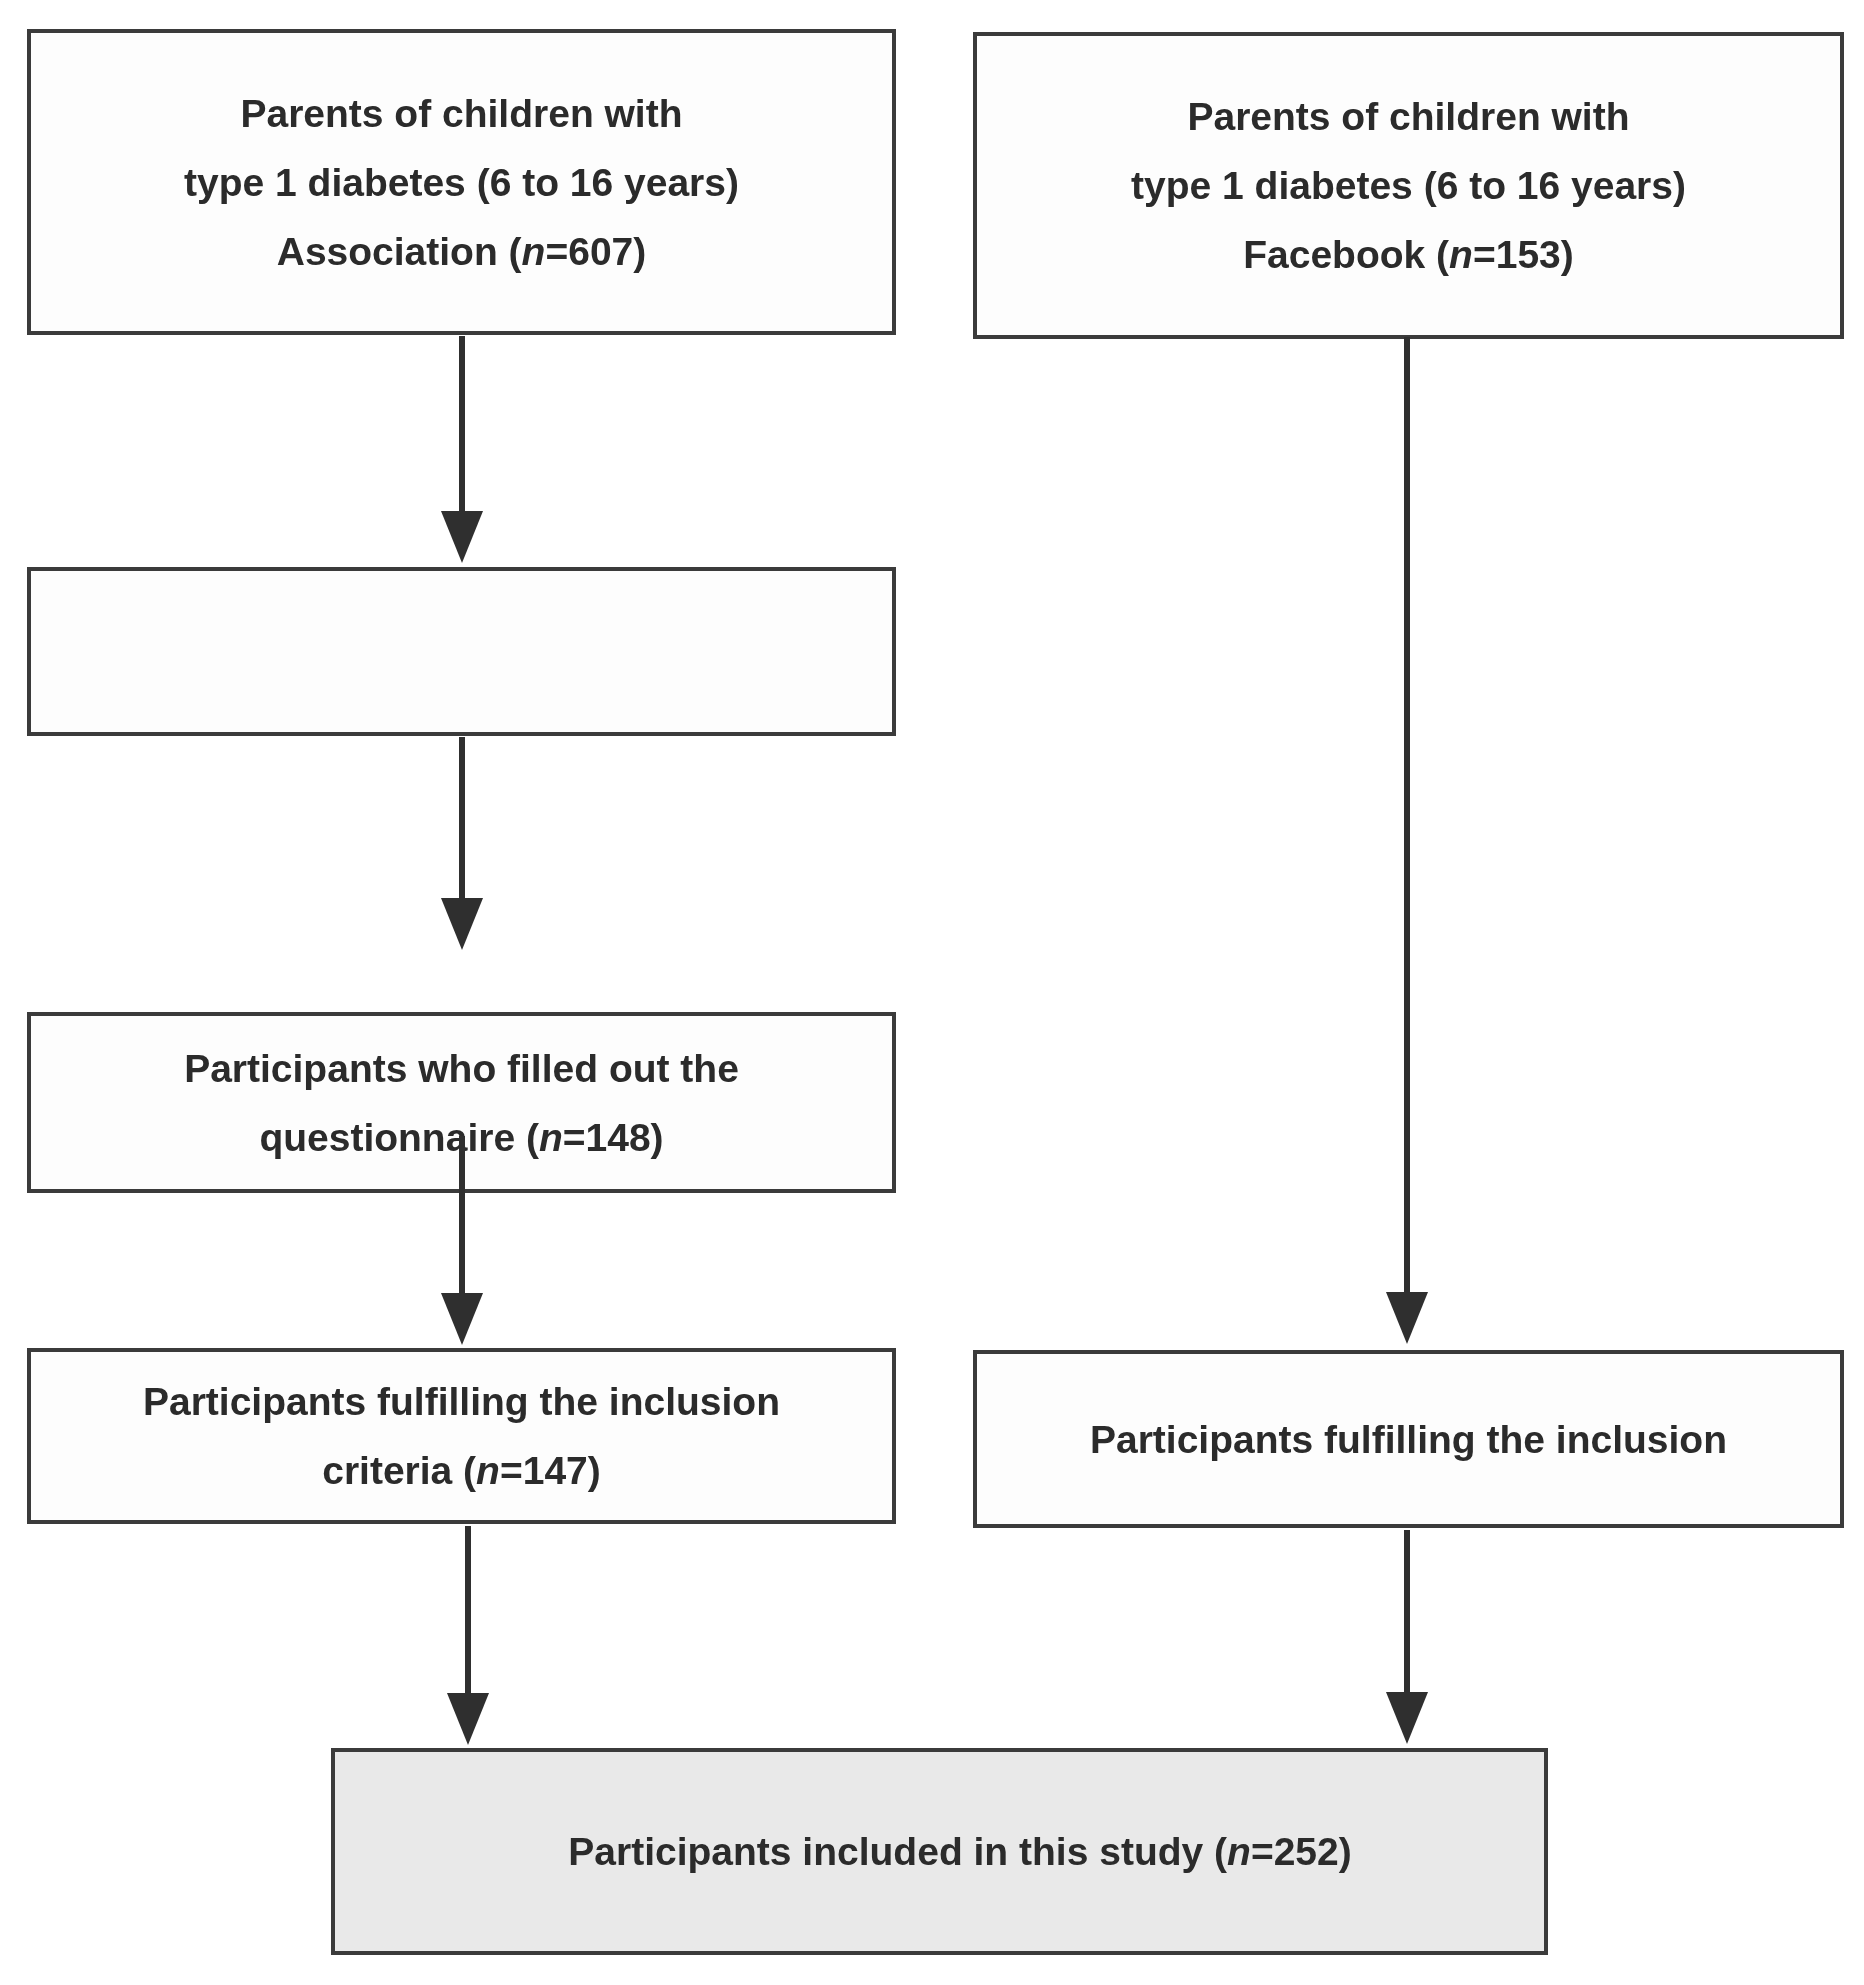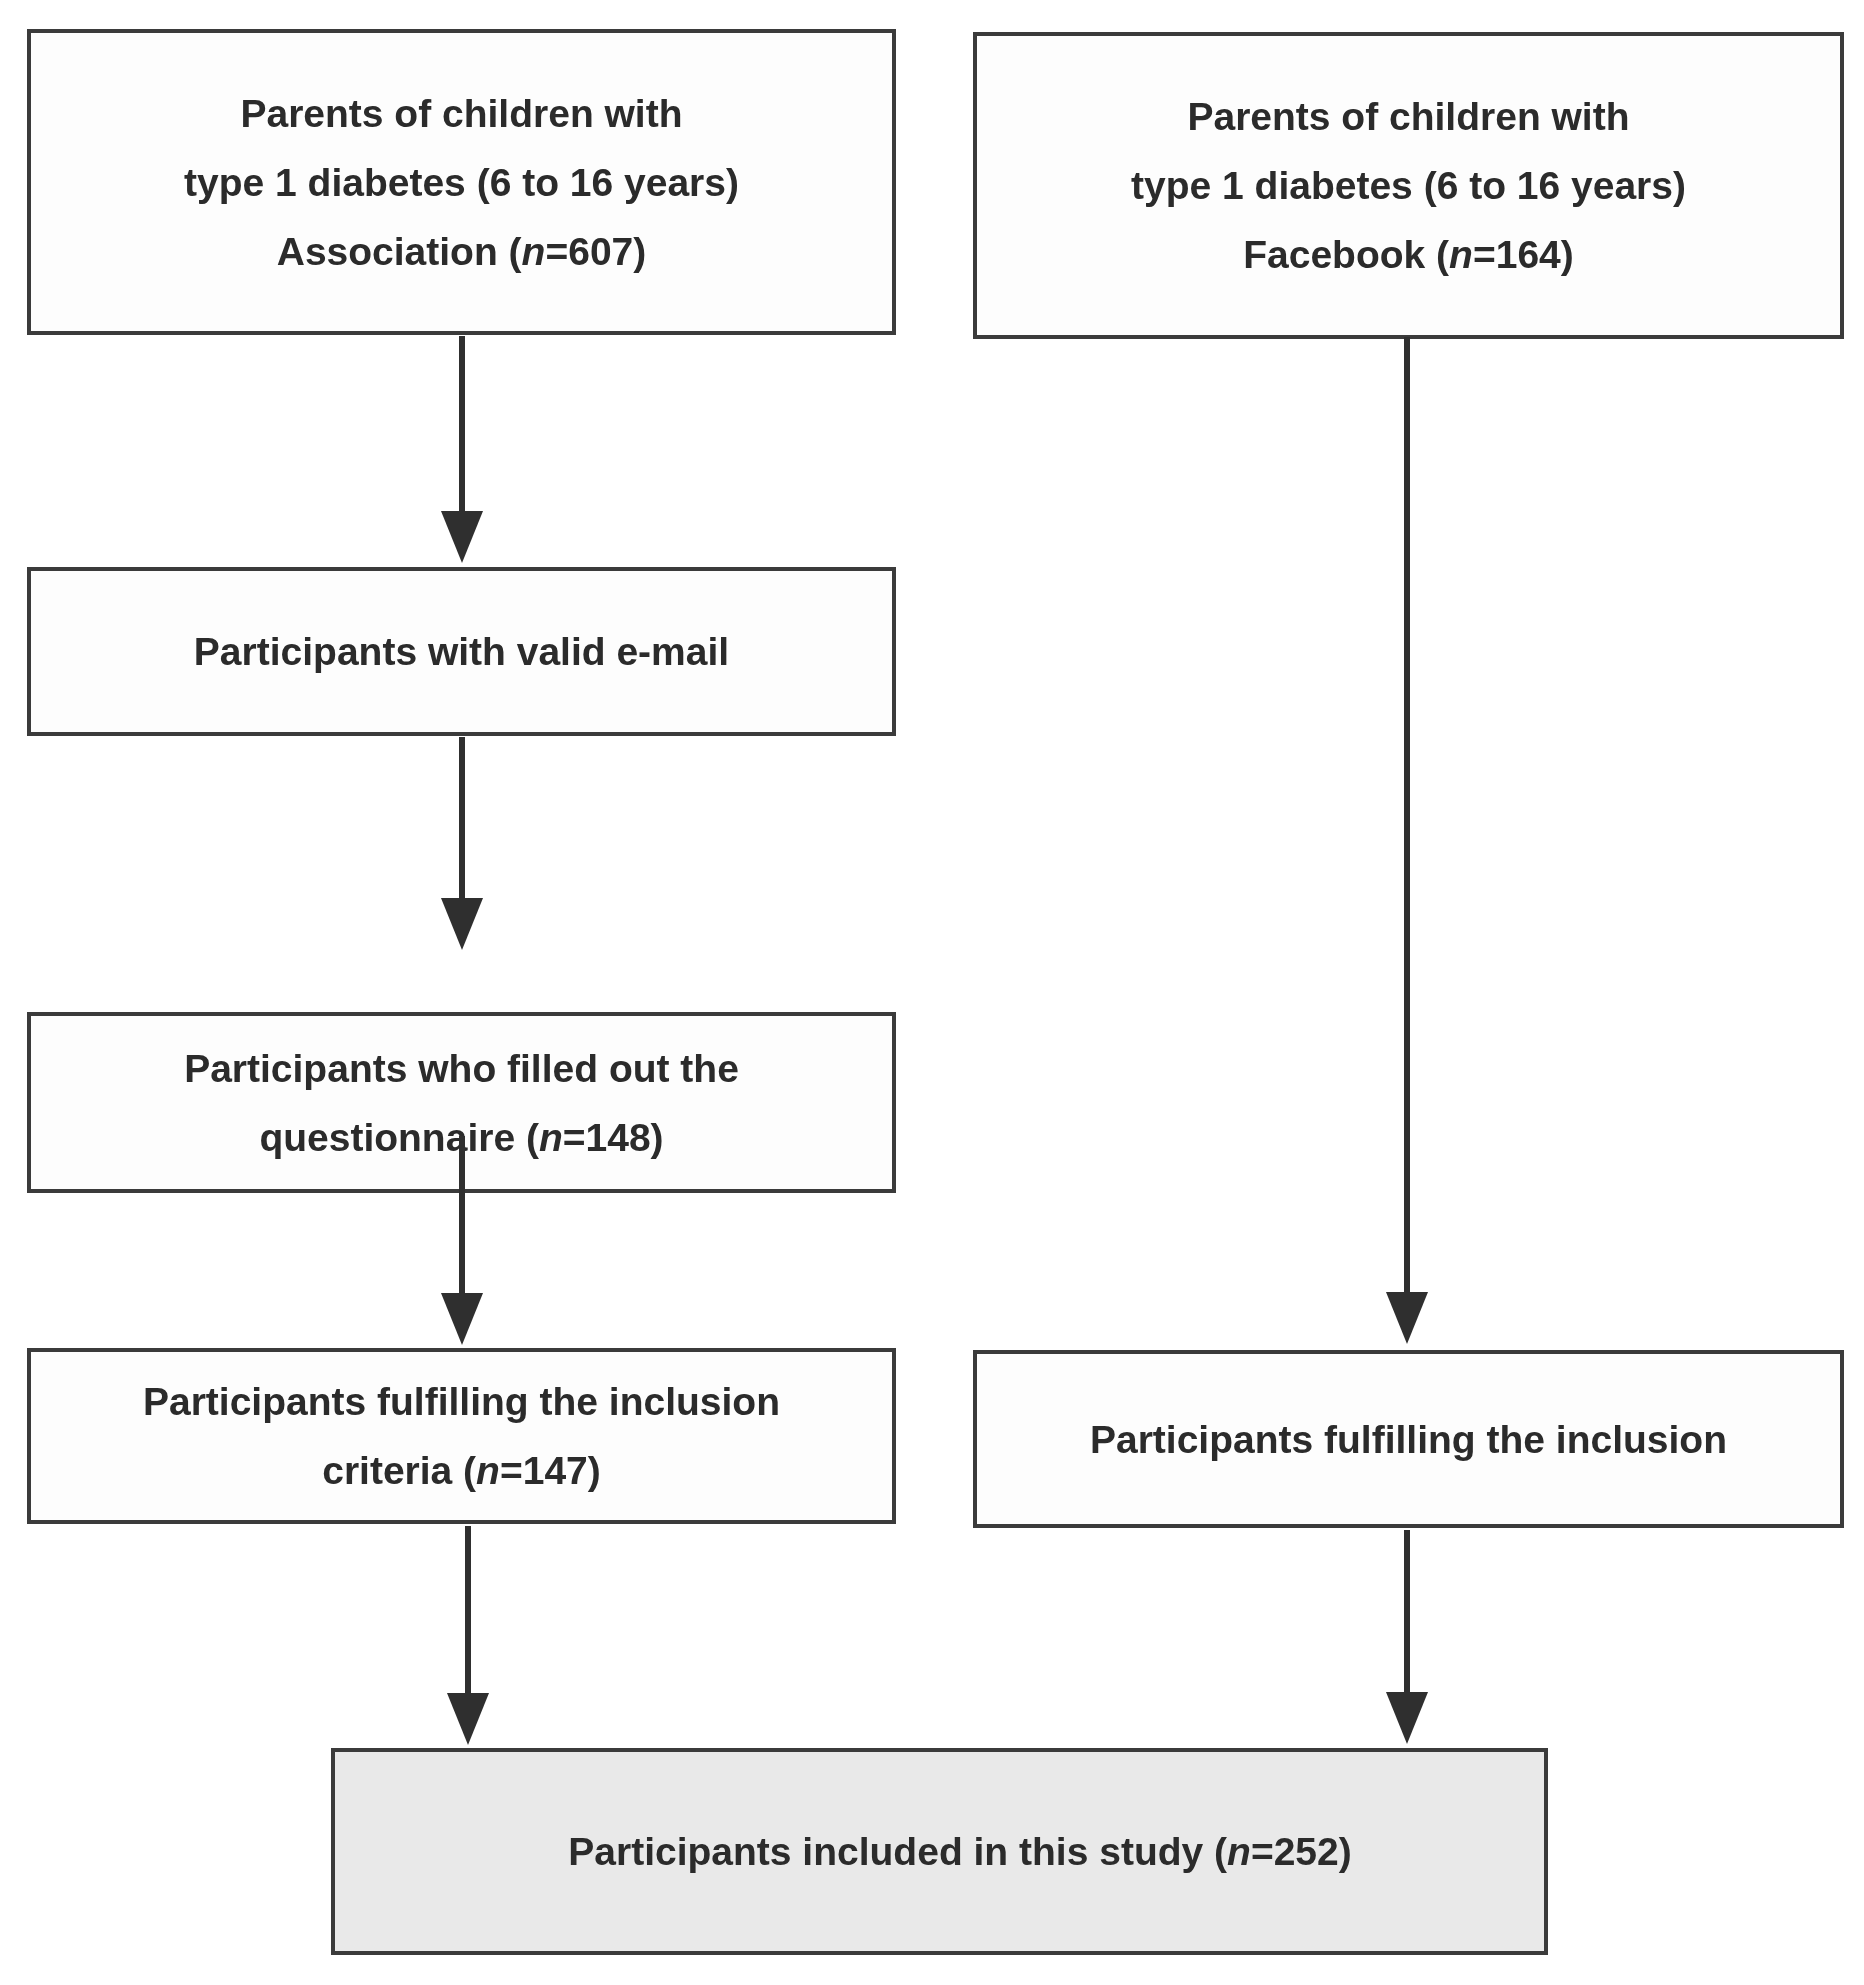--- a/index.html
+++ b/index.html
@@ -84,27 +84,26 @@
         <div class="tline"><span>Parents of children with</span></div>
         <div class="tline"><span>type 1 diabetes (6 to 16 years)</span></div>
         <div class="tline"><span>Association (</span><span class="it">n</span><span>=607)</span></div>
       </div>
   </div>
 
   <div class="fbox b-r1">
     <div class="btext">
         <div class="tline"><span>Parents of children with</span></div>
         <div class="tline"><span>type 1 diabetes (6 to 16 years)</span></div>
-        <div class="tline"><span>Facebook (</span><span class="it">n</span><span>=164)</span></div>
+        <div class="tline"><span>Facebook (</span><span class="it">n</span><span>=153)</span></div>
       </div>
   </div>
 
   <div class="fbox b-l2">
     <div class="btext">
-        <div class="tline"><span>Participants with valid e-mail</span></div>
       </div>
   </div>
 
   <div class="fbox b-l3">
     <div class="btext">
         <div class="tline"><span>Participants who filled out the</span></div>
         <div class="tline"><span>questionnaire (</span><span class="it">n</span><span>=148)</span></div>
       </div>
   </div>
 

